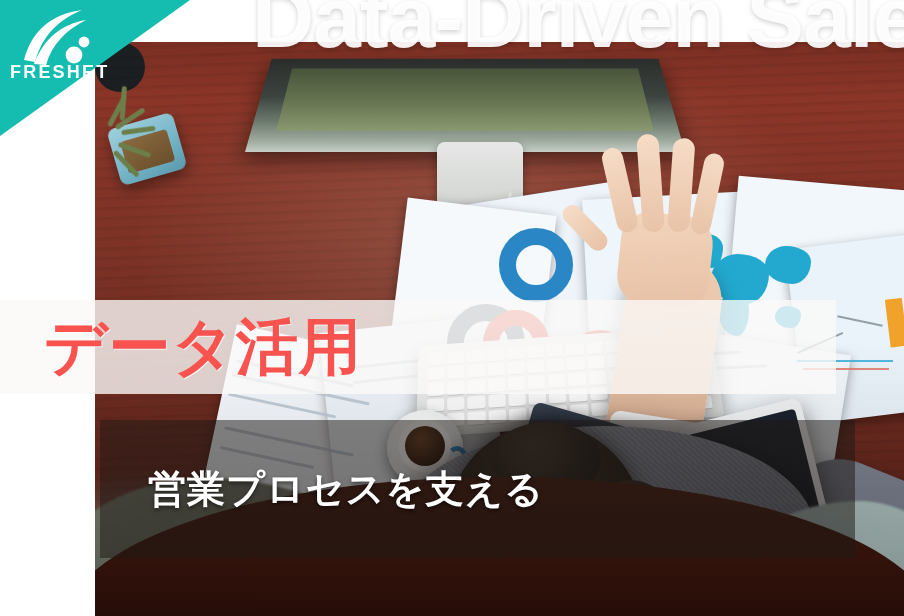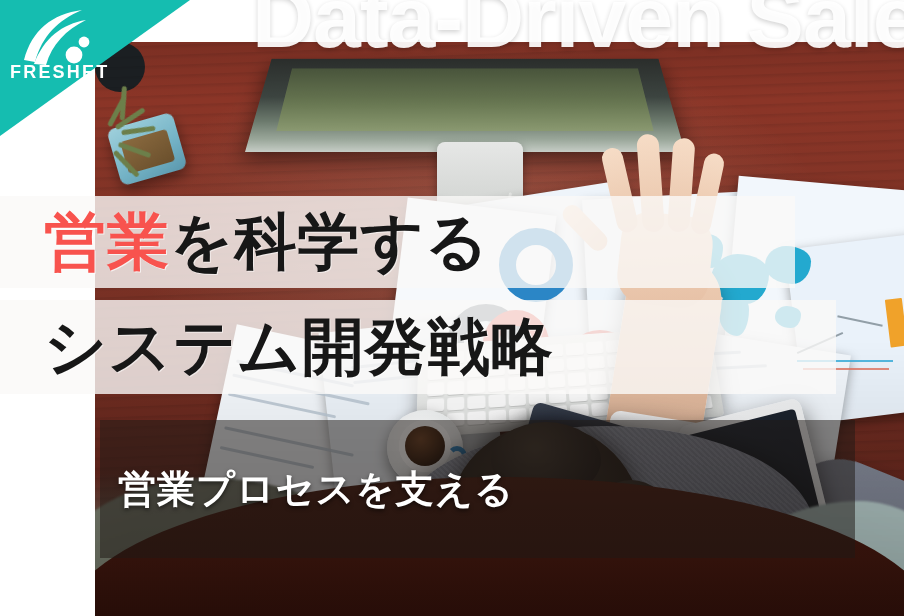--- a/index.html
+++ b/index.html
@@ -282,21 +282,21 @@
   }
   .hl-red{ color:#f8534e; text-shadow:1px 1px 0 rgba(255,255,255,.7); }
   .hl-dark{ color:#171717; text-shadow:1px 1px 0 rgba(255,255,255,.55); }
 
   
   .sub-panel{
     position:absolute; left:100px; top:420px; width:755px; height:138px;
     background:rgba(30,24,22,.52);
     z-index:8;
     display:flex; flex-direction:column; justify-content:center;
-    gap:8px;
+    padding-left:30px; gap:8px;
   }
   .subline{
     color:#ffffff; font-size:38px; font-weight:700; line-height:1.12;
     letter-spacing:1px; white-space:nowrap;
     text-shadow:0 2px 4px rgba(0,0,0,.55);
     font-family:"DejaVu Sans", sans-serif;
   }
   .subline.indent{ padding-left:18px; }
 </style>
 </head>
@@ -494,26 +494,22 @@
 
   <div class="logo-corner"></div>
   <svg class="logo-mark" viewBox="0 0 78 58">
     <path d="M2 52 C10 22 30 6 60 2 C36 12 20 28 13 54 Z" fill="#ffffff"></path>
     <path d="M12 56 C22 30 40 16 64 12 C44 22 30 36 24 57 Z" fill="#ffffff"></path>
     <circle cx="62" cy="34" r="5.4" fill="#ffffff"></circle>
     <circle cx="52" cy="47" r="8.4" fill="#ffffff"></circle>
   </svg>
   <div class="logo-word">FRESHET</div>
 
-  <div class="band band-1">
-    <span class="headline hl-red">営業</span>
-    <span class="headline hl-dark">を科学する</span>
-  </div>
 
   <div class="band band-2">
-    <span class="headline hl-dark">システム開発戦略</span>
+    <span class="headline hl-red">データ活用</span>
   </div>
 
   <div class="sub-panel">
     <div class="subline indent">営業プロセスを支える</div>
   </div>
 
 </div>
 
 </body></html>

